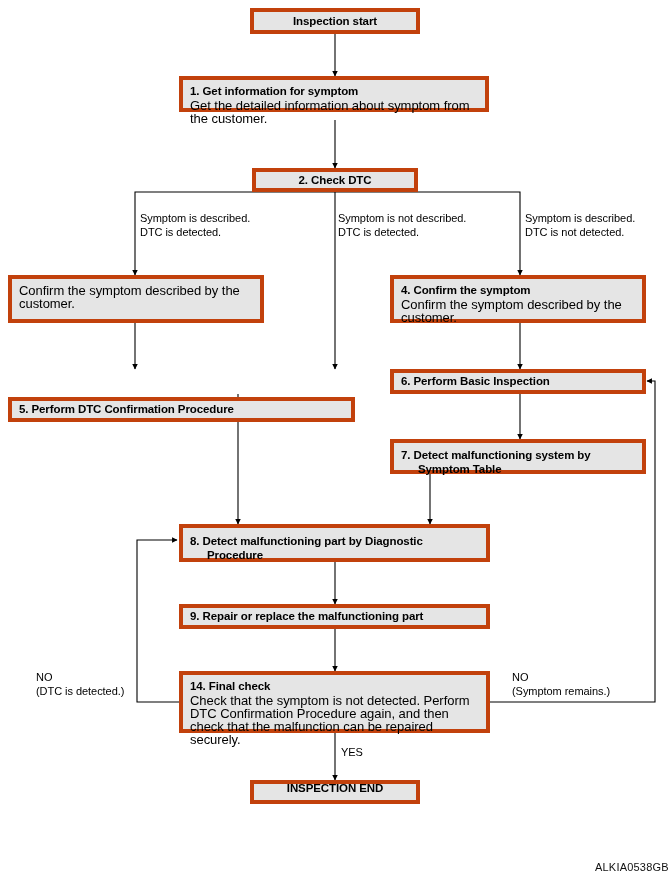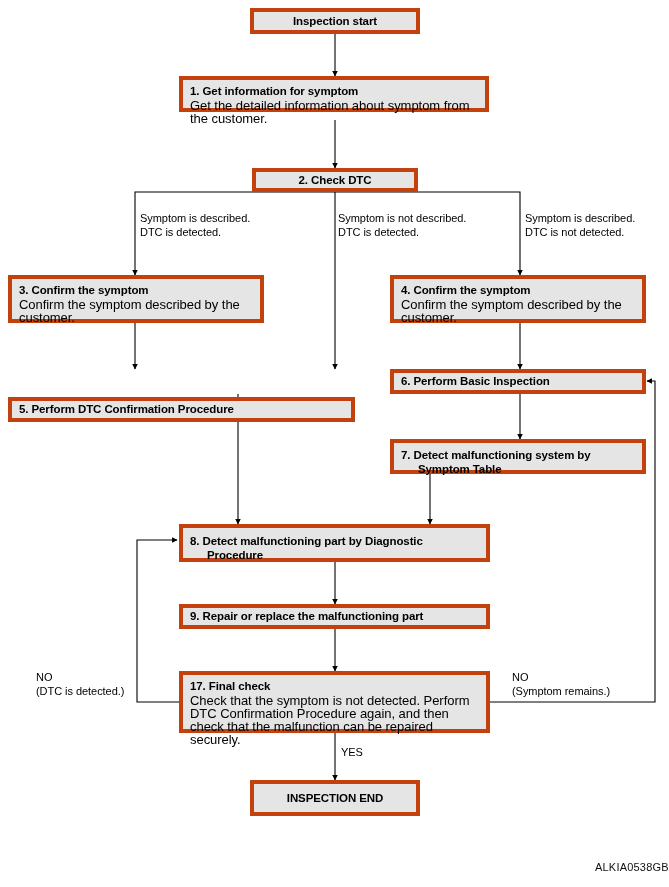--- a/index.html
+++ b/index.html
@@ -118,21 +118,20 @@
   <div class="label" style="left:140px; top:212px;">Symptom is described.
 DTC is detected.</div>
 
   <div class="label" style="left:338px; top:212px;">Symptom is not described.
 DTC is detected.</div>
 
   <div class="label" style="left:525px; top:212px;">Symptom is described.
 DTC is not detected.</div>
 
   <div class="node" style="left:8px; top:275px; width:256px; height:48px;">
-    <div class="title">3. Confirm the symptom</div>
     <div class="body">Confirm the symptom described by the customer.</div>
   </div>
 
   <div class="node" style="left:390px; top:275px; width:256px; height:48px;">
     <div class="title">4. Confirm the symptom</div>
     <div class="body">Confirm the symptom described by the customer.</div>
   </div>
 
   <div class="node single" style="left:8px; top:369px; width:347px; height:25px;margin-top:28px;">
     <div class="title">5. Perform DTC Confirmation Procedure</div>
@@ -148,32 +147,32 @@
 
   <div class="node" style="left:179px; top:524px; width:311px; height:38px; padding-top:6px;">
     <div class="title hang">8. Detect malfunctioning part by Diagnostic Procedure</div>
   </div>
 
   <div class="node single" style="left:179px; top:604px; width:311px; height:25px;">
     <div class="title">9. Repair or replace the malfunctioning part</div>
   </div>
 
   <div class="node" style="left:179px; top:671px; width:311px; height:62px;">
-    <div class="title">17. Final check</div>
+    <div class="title">14. Final check</div>
     <div class="body">Check that the symptom is not detected.
 Perform DTC Confirmation Procedure again, and then check that the malfunction can be repaired securely.</div>
   </div>
 
   <div class="label" style="left:36px; top:671px;">NO
 (DTC is detected.)</div>
 
   <div class="label" style="left:512px; top:671px;">NO
 (Symptom remains.)</div>
 
   <div class="label" style="left:341px; top:746px;">YES</div>
 
-  <div class="node single" style="left:250px; top:780px; width:170px; height:36px;">
+  <div class="node single" style="left:250px; top:780px; width:170px; height:24px;align-items:flex-end;">
     <div class="title center">INSPECTION END</div>
   </div>
 
   <div class="caption" style="left:595px; top:861px;">ALKIA0538GB</div>
 
 </div>
 
 </body></html>

